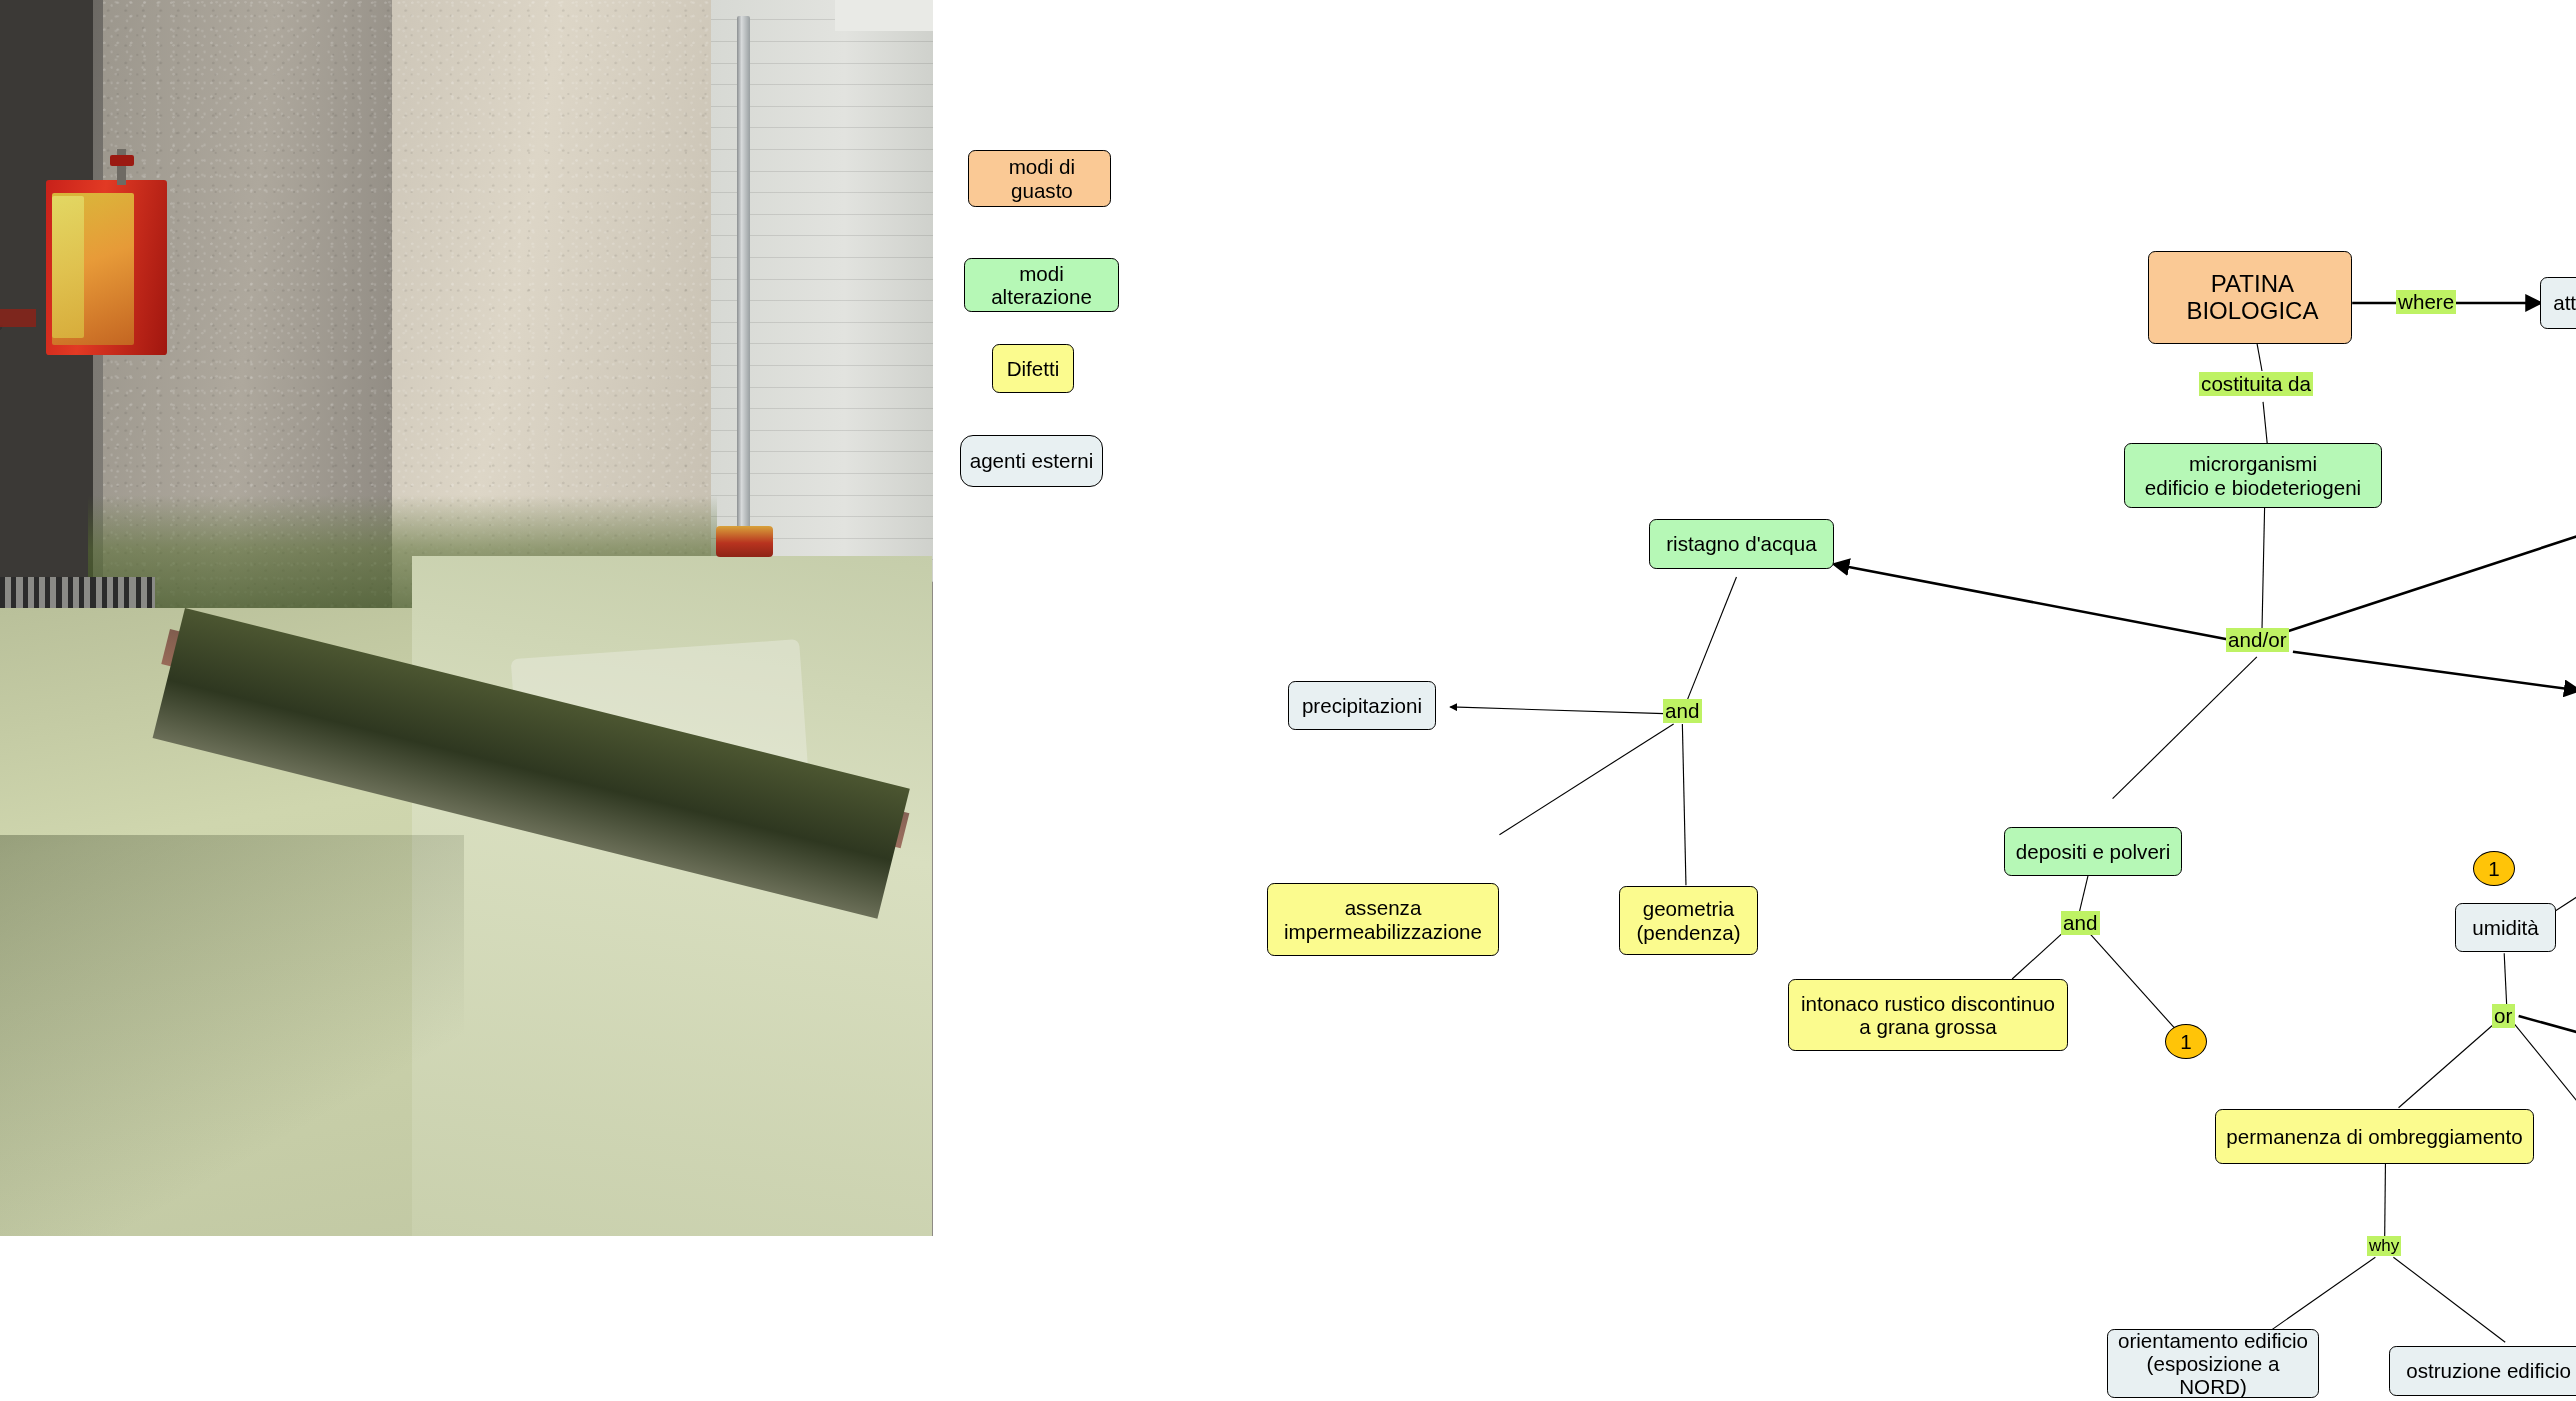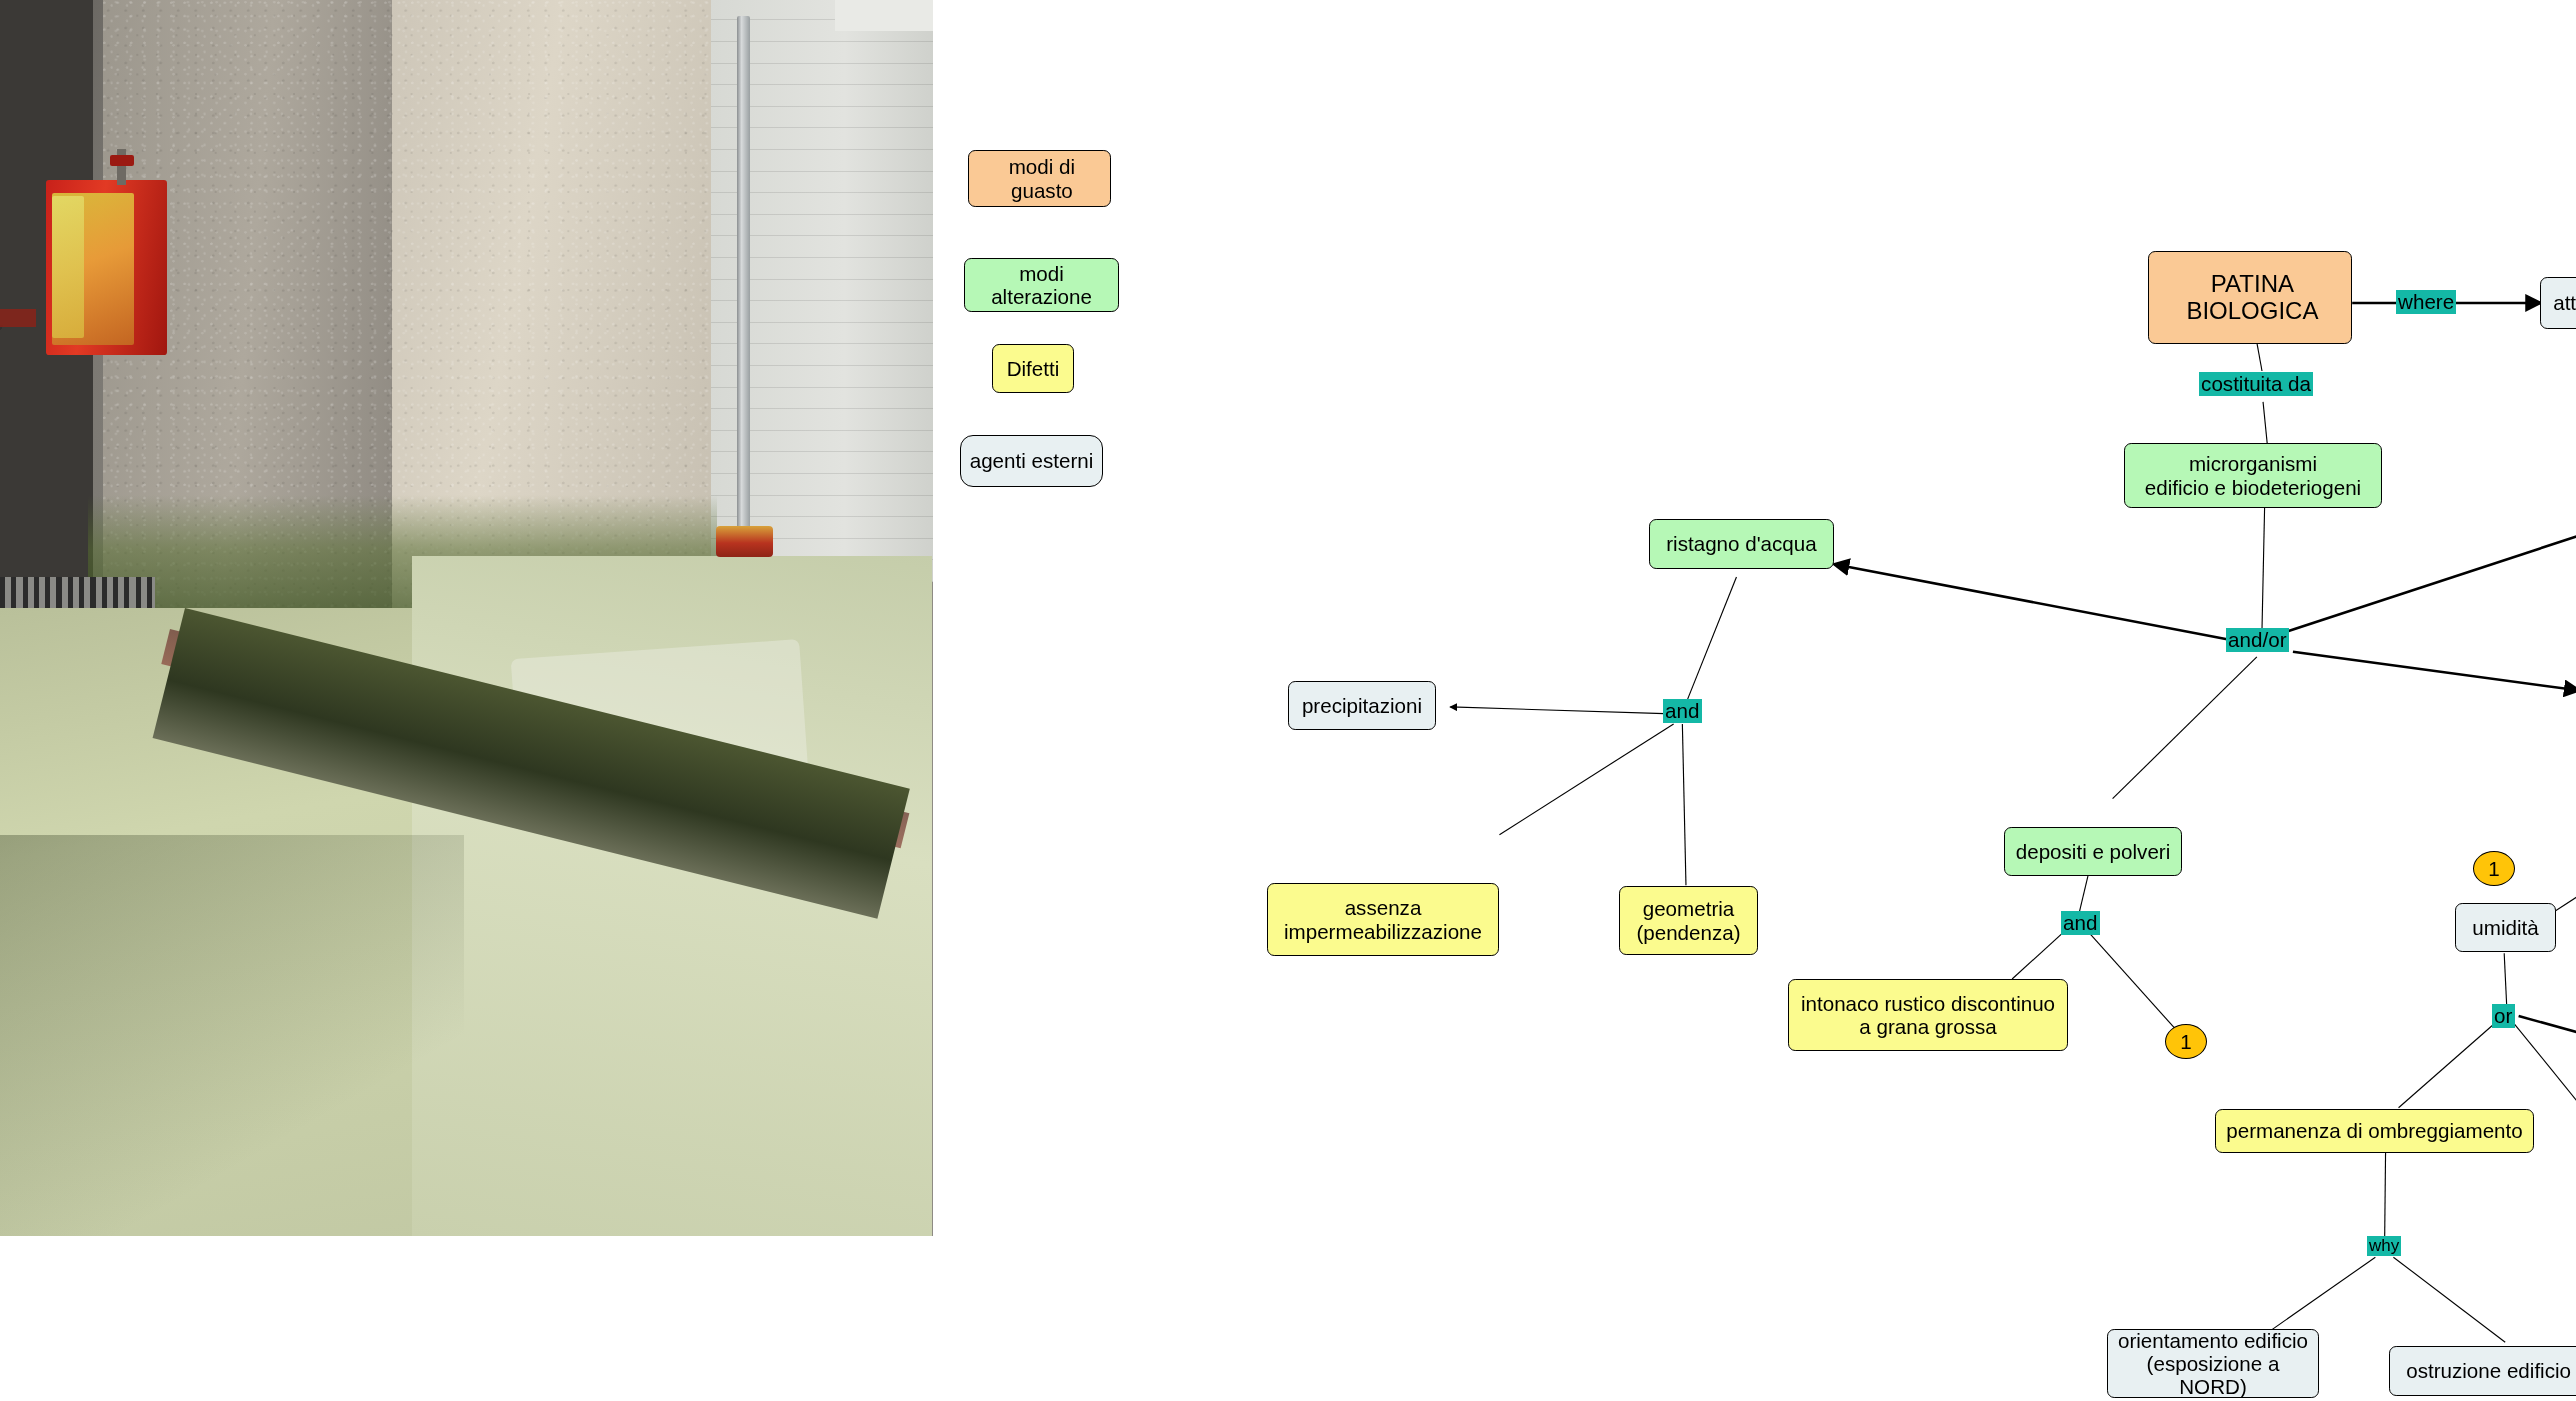--- a/index.html
+++ b/index.html
@@ -100,21 +100,21 @@
   
   #edges{position:absolute;left:0;top:0;width:3526px;height:1402px;pointer-events:none;}
   .edge{stroke:#000;fill:none;}
   .edge-thin{stroke-width:2.2;}
   .edge-thick{stroke-width:5;}
 
   .link-label{
     position:absolute;
     font-family:"Liberation Sans", sans-serif;
     color:#000;
-    background:#14b8a6;
+    background:#bef264;
     padding:0 2.1px;
     white-space:nowrap;
   }
 </style>
 </head>
 <body>
 
 <div id="root">
 
   <div id="photo" title="Fotografia dell'angolo di un edificio con patina biologica verde alla base del muro, pluviale metallico e cassetta antincendio rossa">
@@ -239,21 +239,21 @@
 
   <div class="node n-yellow" style="left:1267px;top:835px;width:232px;height:73px;font-size:20.6px;margin-top:48px;">assenza
 impermeabilizzazione</div>
 
   <div class="node n-yellow" style="left:1619px;top:886px;width:139px;height:69px;font-size:20.6px;">geometria
 (pendenza)</div>
 
   <div class="node n-yellow" style="left:1788px;top:979px;width:280px;height:72px;font-size:20.6px;">intonaco rustico discontinuo
 a grana grossa</div>
 
-  <div class="node n-yellow" style="left:2215px;top:1109px;width:319px;height:44px;font-size:20.6px;">permanenza di ombreggiamento</div>
+  <div class="node n-yellow" style="left:2215px;top:1109px;width:319px;height:55px;font-size:20.6px;">permanenza di ombreggiamento</div>
 
   <div class="circle-node" style="left:2165px;top:1024px;width:42px;height:35px;font-size:20.6px;">1</div>
 
   <div class="circle-node" style="left:2473px;top:851px;width:42px;height:35px;font-size:20.6px;">1</div>
 
   <div class="link-label" style="left:2396px;top:290px;font-size:20.6px;">where</div>
 
   <div class="link-label" style="left:2199px;top:372px;font-size:20.6px;">costituita da</div>
 
   <div class="link-label" style="left:2226px;top:628px;font-size:20.6px;">and/or</div>

